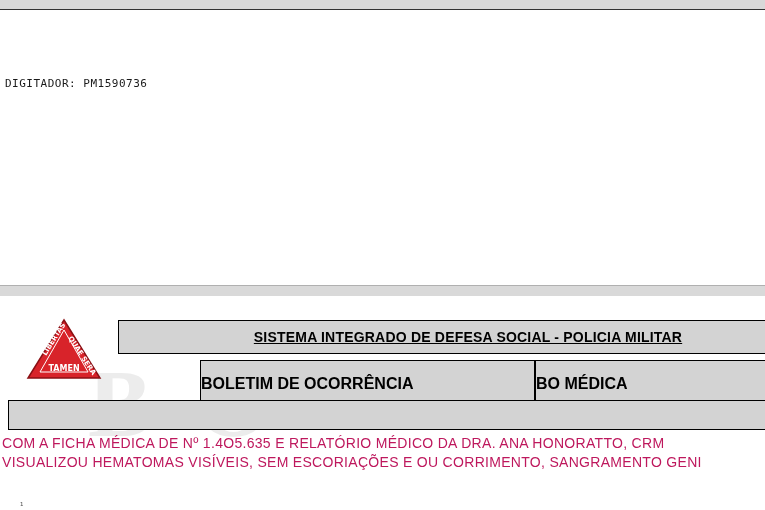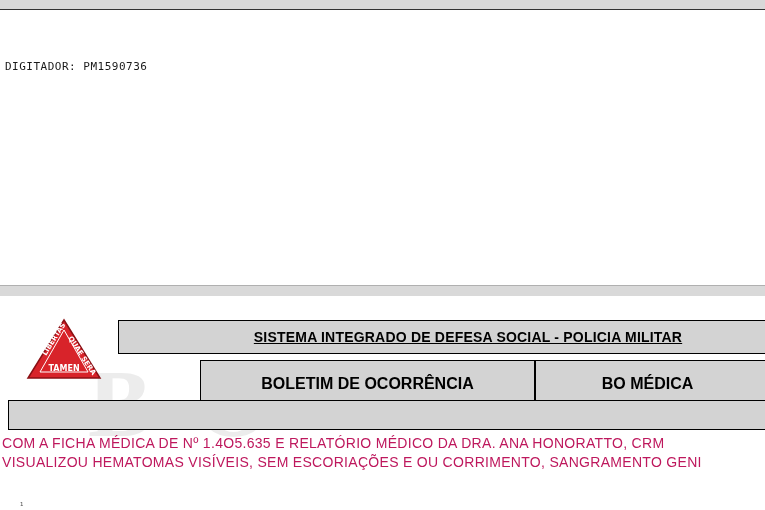--- a/index.html
+++ b/index.html
@@ -37,21 +37,21 @@
     position: absolute;
     left: 0;
     top: 9px;
     width: 765px;
     height: 1px;
     background: #333333;
   }
   .digitador {
     position: absolute;
     left: 5px;
-    top: 60px;
+    top: 77px;
     font-size: 11px;
     letter-spacing: 0.5px;
     color: #1a1a1a;
     white-space: nowrap;
   }
 
   
   .page-gap {
     position: absolute;
     left: 0;
@@ -130,21 +130,20 @@
     width: 620px;
     height: 34px;
     display: flex;
     box-sizing: border-box;
   }
   .cell {
     background: #d3d3d3;
     border: 1px solid #000000;
     display: flex;
     align-items: center;
-    justify-content: center;
     box-sizing: border-box;
     height: 48px;
   }
   .cell-bo { width: 335px; }
   .cell-num { width: 285px; border-left: 1px solid #000000; }
   .cell-text {
     font-family: "Liberation Sans", sans-serif;
     font-weight: bold;
     font-size: 16px;
     color: #000000;

